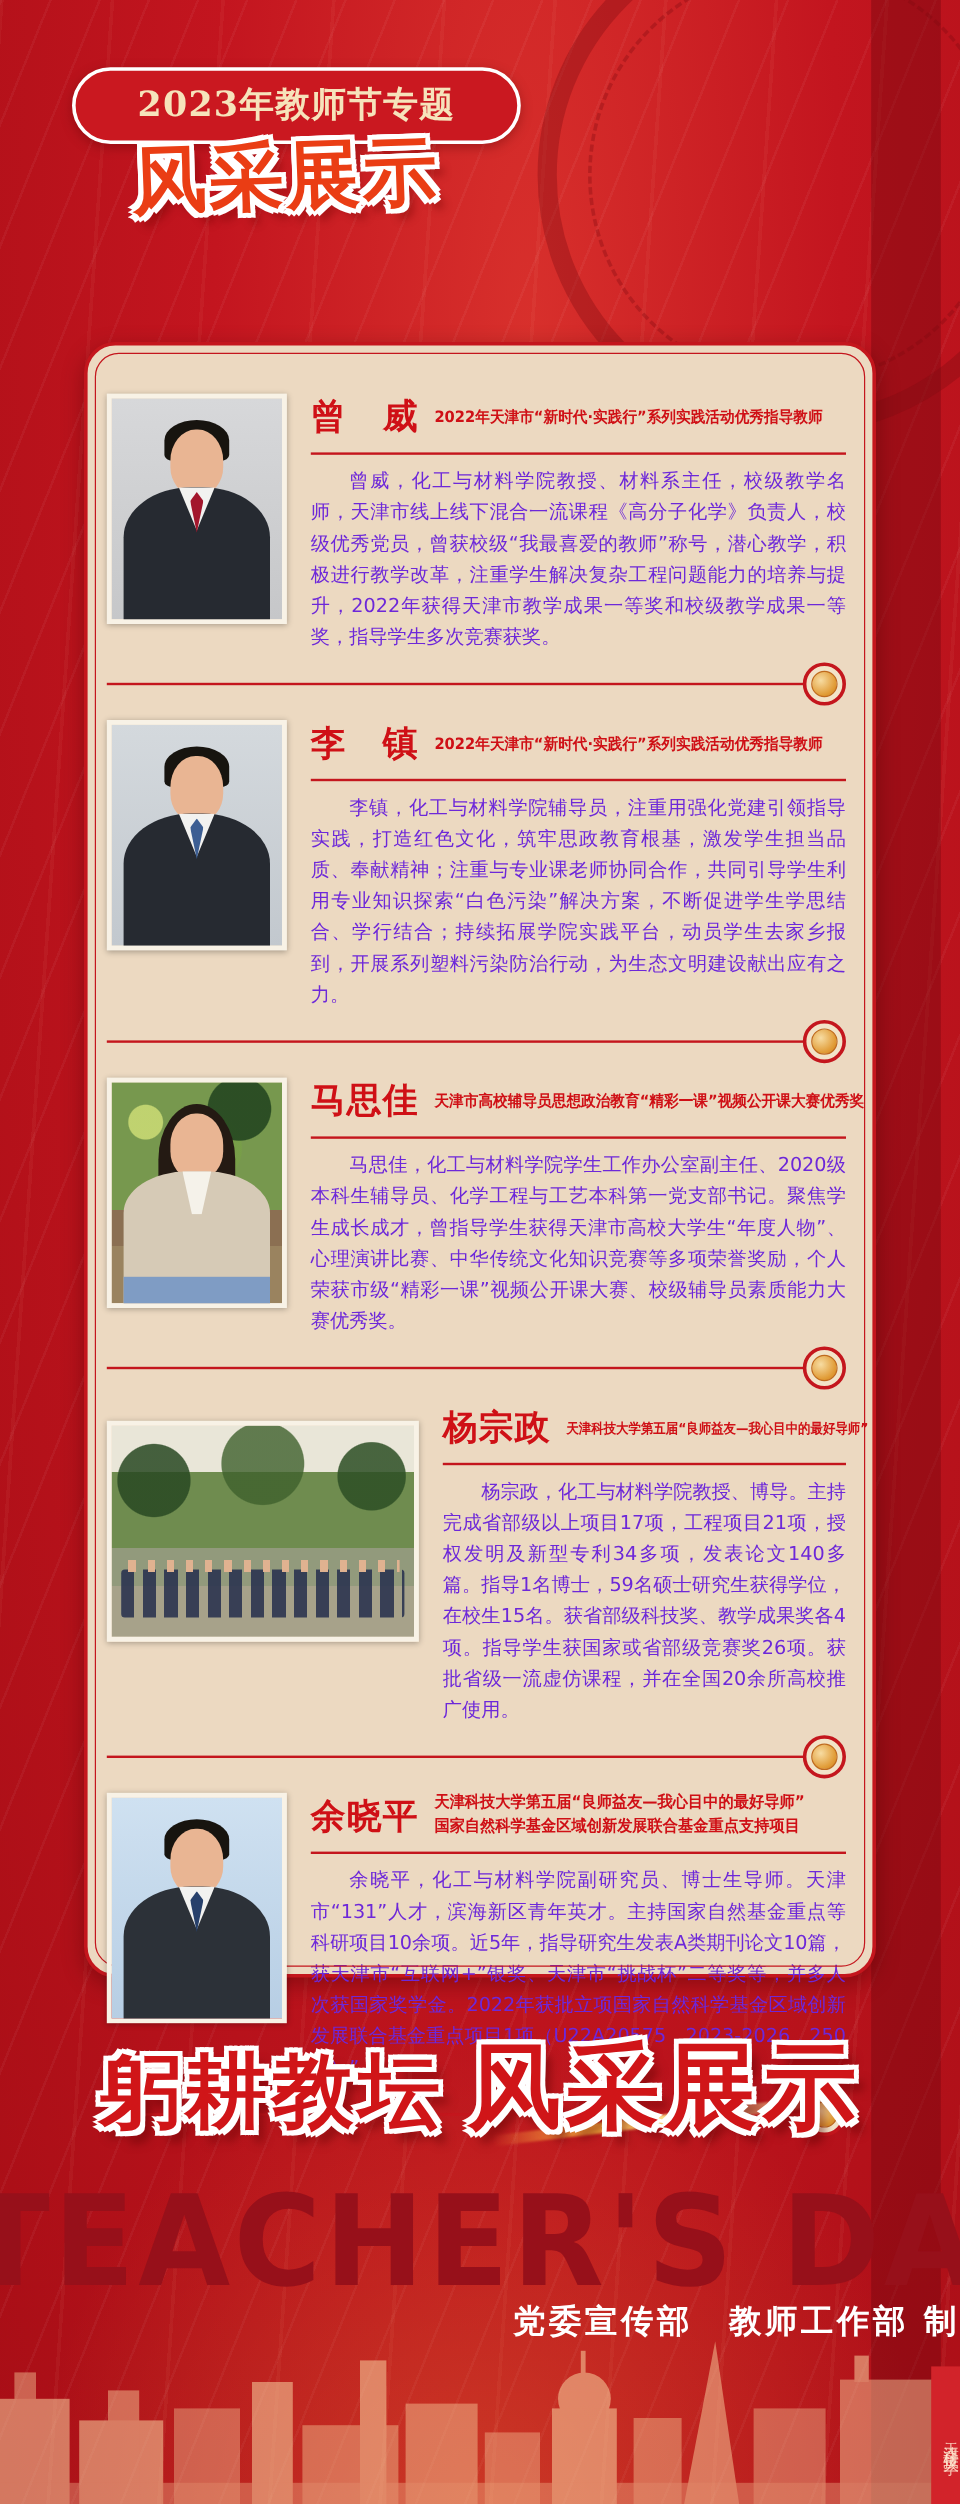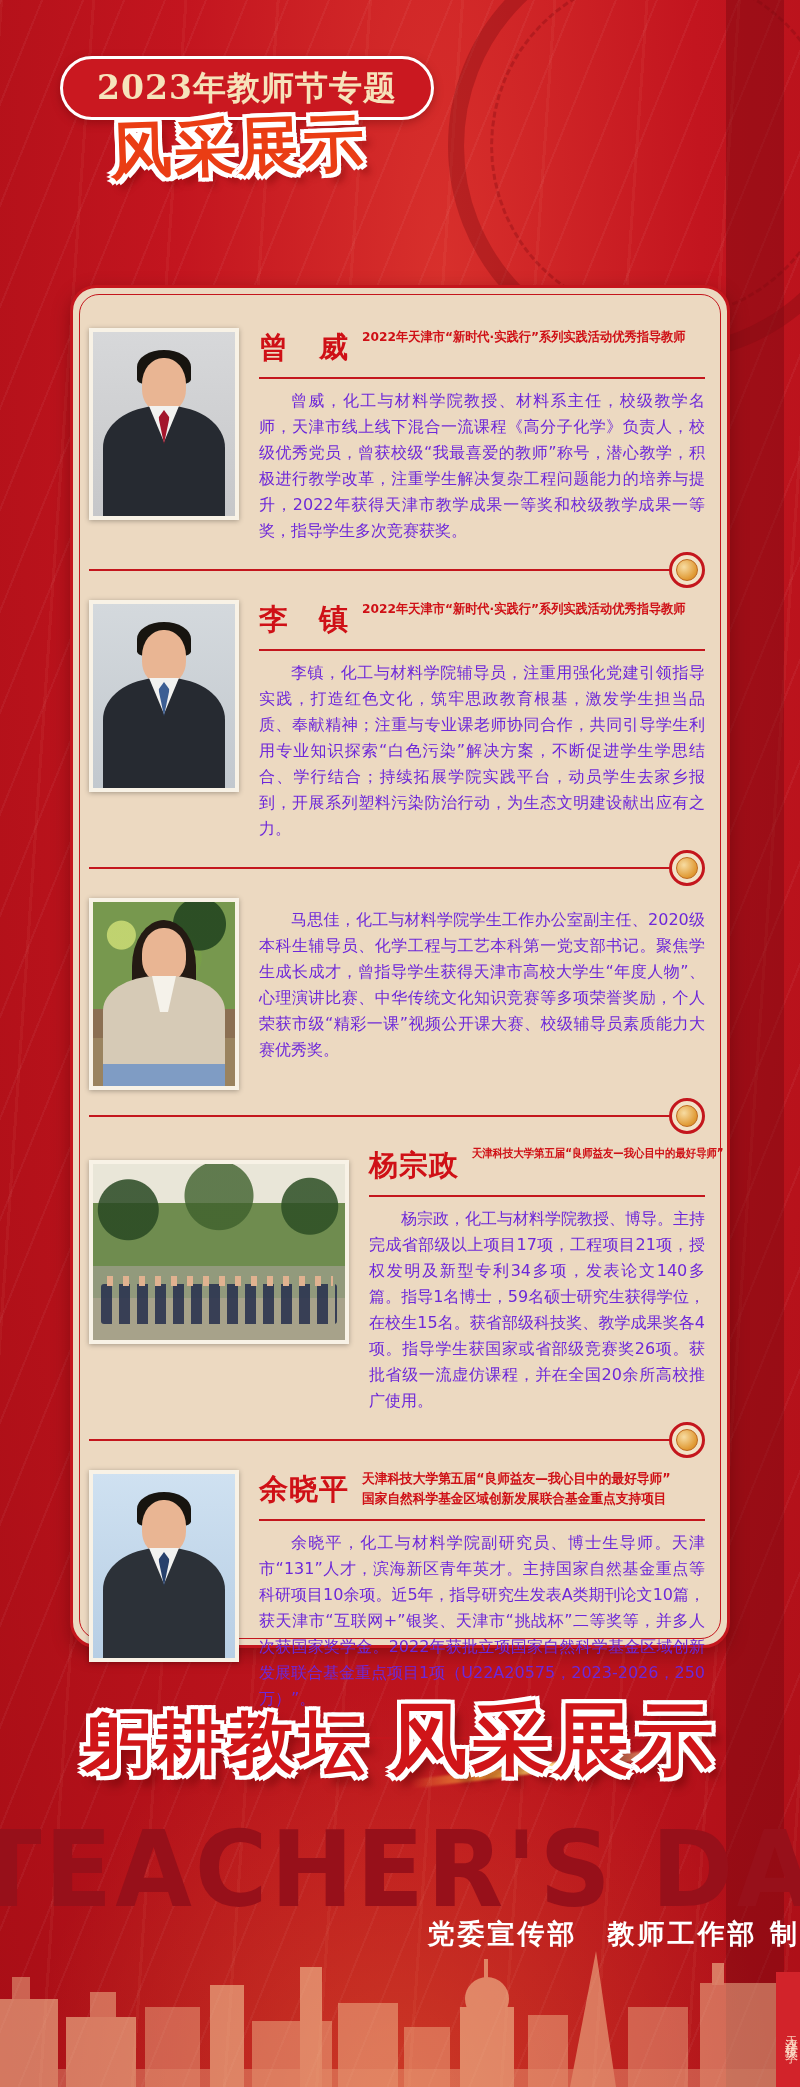--- a/index.html
+++ b/index.html
@@ -21,21 +21,21 @@
   .seal-wm::before{content:"";position:absolute;inset:26px;border-radius:50%;
     border:3px dashed rgba(125,12,16,.32);}
   .bottom-glow{position:absolute;left:0;right:0;bottom:0;height:430px;
     background:radial-gradient(ellipse at 50% 104%, rgba(255,150,64,.30), rgba(255,150,64,0) 66%);}
   
   .badge{position:absolute;left:60px;top:56px;width:368px;height:58px;z-index:3;
     background:#ca1820;border:3.5px solid #ffffff;border-radius:34px;
     display:flex;align-items:center;justify-content:center;
     box-shadow:0 3px 10px rgba(80,0,0,.35);}
   .badge span{font-family:"DejaVu Serif","Liberation Serif",serif;
-    font-size:33px;font-weight:700;color:#f6e3bb;letter-spacing:1px;white-space:nowrap;}
+    font-size:29px;font-weight:700;color:#f6e3bb;letter-spacing:1px;white-space:nowrap;}
   .subtitle{position:absolute;left:104px;top:108px;width:660px;height:92px;z-index:3;
     display:flex;align-items:center;}
   .sub-prefix{font-size:34px;font-weight:900;color:#ec4a1a;letter-spacing:1px;white-space:nowrap;
     text-shadow:-3px -3px 0 #fff,3px -3px 0 #fff,-3px 3px 0 #fff,3px 3px 0 #fff,
       -3px 0 0 #fff,3px 0 0 #fff,0 -3px 0 #fff,0 3px 0 #fff,6px 8px 6px rgba(110,5,0,.45);}
   .sub-accent{display:inline-block;font-size:62px;font-weight:900;color:#ea3d14;
     letter-spacing:2px;margin:-14px 0 0 6px;transform:rotate(-2deg);white-space:nowrap;
     text-shadow:-4px -4px 0 #fff,4px -4px 0 #fff,-4px 4px 0 #fff,4px 4px 0 #fff,
       -4px 0 0 #fff,4px 0 0 #fff,0 -4px 0 #fff,0 4px 0 #fff,7px 9px 7px rgba(110,5,0,.45);}
   
@@ -81,21 +81,21 @@
       radial-gradient(circle at 50% 18%, rgba(62,96,44,.8) 0 34px, rgba(0,0,0,0) 35px),
       radial-gradient(circle at 86% 24%, rgba(44,78,36,.85) 0 28px, rgba(0,0,0,0) 29px),
       linear-gradient(#e9e6d8 0 22%, #6f8c4f 22% 58%, #929a7c 58% 76%, #a7a28a 76% 100%);}
   .photo-4 .crowd{position:absolute;left:8px;right:8px;bottom:16px;height:40px;
     background:repeating-linear-gradient(90deg,#2c3550 0 11px, rgba(0,0,0,0) 11px 18px);
     border-radius:3px;opacity:.9;}
   .photo-4 .crowd::before{content:"";position:absolute;left:4px;right:4px;top:-8px;height:10px;
     background:repeating-linear-gradient(90deg,#e9b593 2px 8px, rgba(0,0,0,0) 8px 18px);}
   
   .info{flex:1;min-width:0;}
-  .head-row{display:flex;align-items:flex-start;gap:13px;
+  .head-row{display:flex;align-items:center;gap:13px;
     border-bottom:2.5px solid #c4161d;padding-bottom:9px;}
   .head-row.center{align-items:flex-start;}
   .t-name{font-size:29px;font-weight:900;color:#cf1016;letter-spacing:1px;white-space:nowrap;}
   .t-title{font-size:13px;font-weight:700;color:#cf1016;white-space:nowrap;
     transform:scaleX(.94);transform-origin:left center;}
   .t-title.stack{display:flex;flex-direction:column;gap:3px;white-space:normal;}
   .t-title.stack div{white-space:nowrap;font-size:13.5px;line-height:1.25;}
   .p4 .t-title{font-size:11.5px;transform:scaleX(.9);}
   .bio{margin:9px 0 0;font-size:16px;line-height:26px;color:#6d28d9;
     text-align:justify;text-indent:2em;}
@@ -189,20 +189,24 @@
         </div>
     </div>
 
     <section class="profile p3">
       <div class="photo photo-3">
         <div class="p-hair"></div>
         <div class="p-head"></div>
         <div class="p-torso"></div>
       </div>
       <div class="info">
+        <div class="head-row">
+          <span class="t-name">马思佳</span>
+          <span class="t-title">天津市高校辅导员思想政治教育“精彩一课”视频公开课大赛优秀奖</span>
+        </div>
         <p class="bio">马思佳，化工与材料学院学生工作办公室副主任、2020级本科生辅导员、化学工程与工艺本科第一党支部书记。聚焦学生成长成才，曾指导学生获得天津市高校大学生“年度人物”、心理演讲比赛、中华传统文化知识竞赛等多项荣誉奖励，个人荣获市级“精彩一课”视频公开课大赛、校级辅导员素质能力大赛优秀奖。</p>
       </div>
     </section>
     <div class="divider">
       <div class="line"></div>
       <div class="seal">
           <div class="seal-inner"></div>
         </div>
     </div>
 

